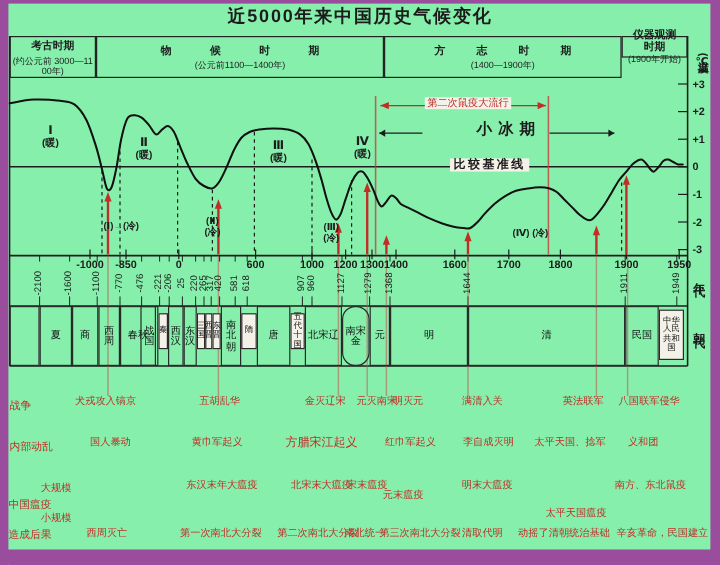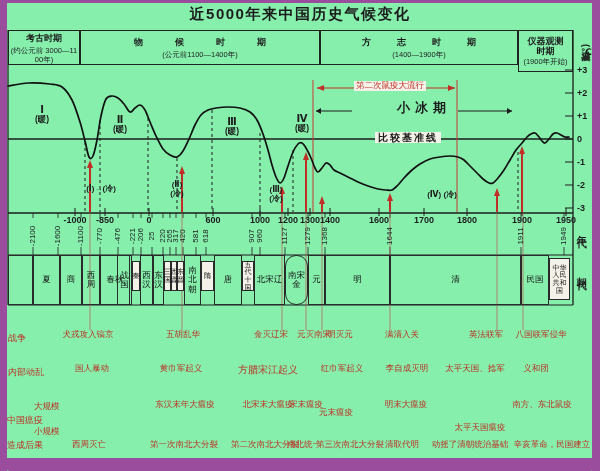--- a/index.html
+++ b/index.html
@@ -237,21 +237,21 @@
       <div class="hs">(约公元前 3000—1100年)</div>
     </div>
     <div class="hdr" style="left: 80px; top: 30px; width: 240px; height: 35px;">
       <div class="ht" style="letter-spacing: 32px; margin-right: -32px;">物候时期</div>
       <div class="hs">(公元前1100—1400年)</div>
     </div>
     <div class="hdr" style="left: 320px; top: 30px; width: 198px; height: 35px;">
       <div class="ht" style="letter-spacing: 26px; margin-right: -26px;">方志时期</div>
       <div class="hs">(1400—1900年)</div>
     </div>
-    <div class="hdr" style="left: 518px; top: 30px; width: 55px; height: 42px;">
+    <div class="hdr" style="left: 518px; top: 30px; width: 55px; height: 18px;">
       <div class="ht" style="white-space: normal; width: 40px; line-height: 1.15;">仪器观测时期</div>
       <div class="hs">(1900年开始)</div>
     </div>
     <div class="dyn" style="left: 8px; width: 25px; top: 255px; height: 50px;"></div>
     <div class="dyn" style="left: 33px; width: 27px; top: 255px; height: 50px;">夏</div>
     <div class="dyn" style="left: 60px; width: 22px; top: 255px; height: 50px;">商</div>
     <div class="dyn" style="left: 82px; width: 18px; top: 255px; height: 50px;">西周</div>
     <div class="dyn" style="left: 100px; width: 30px; top: 255px; height: 50px;">春秋</div>
     <div class="dyn" style="left: 117px; width: 15px; top: 255px; height: 50px;">战国</div>
     <div class="dyn dynr" style="left: 132px; width: 8px; top: 261px; height: 30px;">秦</div>

